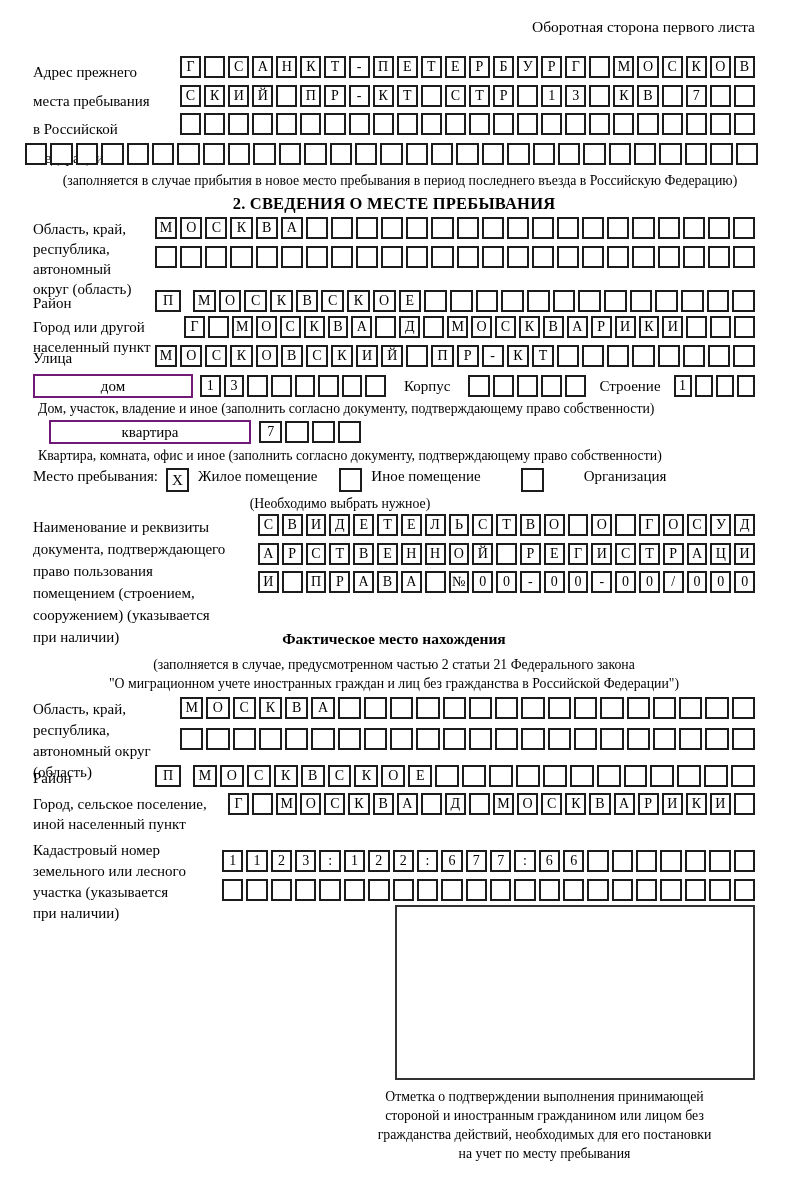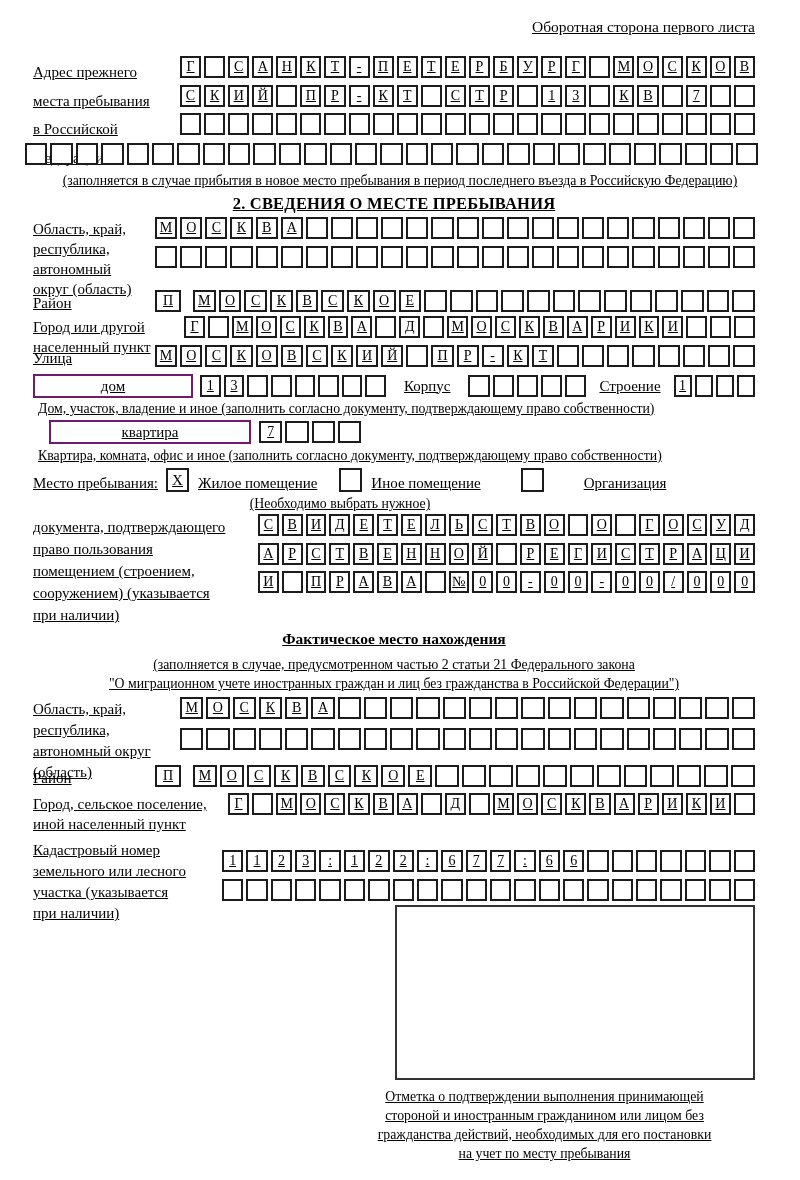--- a/index.html
+++ b/index.html
@@ -2,21 +2,21 @@
 <html><head>
 <meta charset="utf-8">
 <style>
   * { margin:0; padding:0; box-sizing:border-box; }
   html,body { background:#fff; }
   .page {
     position:relative; width:800px; height:1180px; background:#ffffff;
     font-family:"Liberation Serif","DejaVu Serif",serif; color:#000;
     overflow:hidden;
   }
-  .abs { position:absolute;text-decoration:underline; }
+  .abs { position:absolute; }
   .top-title { font-size:15.5px; text-align:right; }
   .sect-title { font-weight:bold; font-size:16.5px; text-align:center; letter-spacing:.2px; }
   .sub-title { font-weight:bold; font-size:15.5px; text-align:center; }
   .note { font-size:13.8px; text-align:center; line-height:19px; }
   .note-left { font-size:13.8px; text-align:left; }
   .flabel { font-size:15px; line-height:20px; }
   .flabel-spread { font-size:15px; line-height:28.5px; }
   .cellrow { display:flex; gap:3px; }
   .cellcol .cellrow { margin-bottom:6.5px; }
   .cell {
@@ -28,21 +28,21 @@
     height:24px; border:2px solid #701a75; display:flex;
     align-items:center; justify-content:center; font-size:15px;
   }
   .inline-label { font-size:15px; display:flex; align-items:center; padding:0 18px; white-space:nowrap; }
   .hrow { display:flex; align-items:center; }
   .grp { display:flex; gap:3px; }
   .checkbox {
     width:23px; height:24px; border:2px solid #1c1c1c; display:flex;
     align-items:center; justify-content:center; font-size:15px; flex:none;
   }
-  .stayrow { display:flex; align-items:flex-end; font-size:15px; }
+  .stayrow { display:flex; align-items:flex-start; font-size:15px; }
   .stampbox { border:2px solid #333; background:#fff; }
 </style>
 </head>
 <body>
 
 <div class="page">
 
   <div class="abs top-title" style="top:18px; left:33px; width:722px;">Оборотная сторона первого листа</div>
 
   <div class="abs flabel-spread" style="top:58px; left:33px; width:146px;">
@@ -376,20 +376,21 @@
     </span>
     <span style="margin-left:9px;">Иное помещение</span>
     <span class="checkbox" style="margin-left:40px;">
       <span></span>
     </span>
     <span style="margin-left:40px;">Организация</span>
   </div>
   <div class="abs note" style="top:494px; left:40px; width:600px;">(Необходимо выбрать нужное)</div>
 
   <div class="abs flabel" style="top:516px; left:33px; width:222px; line-height:22px;">
+      <div>Наименование и реквизиты</div>
       <div>документа, подтверждающего</div>
       <div>право пользования</div>
       <div>помещением (строением,</div>
       <div>сооружением) (указывается</div>
       <div>при наличии)</div>
     </div>
   <div class="abs cellcol" style="top:514px; left:258px; width:497px;">
     <div class="cellrow">
         <div class="cell">С</div>
         <div class="cell">В</div>

